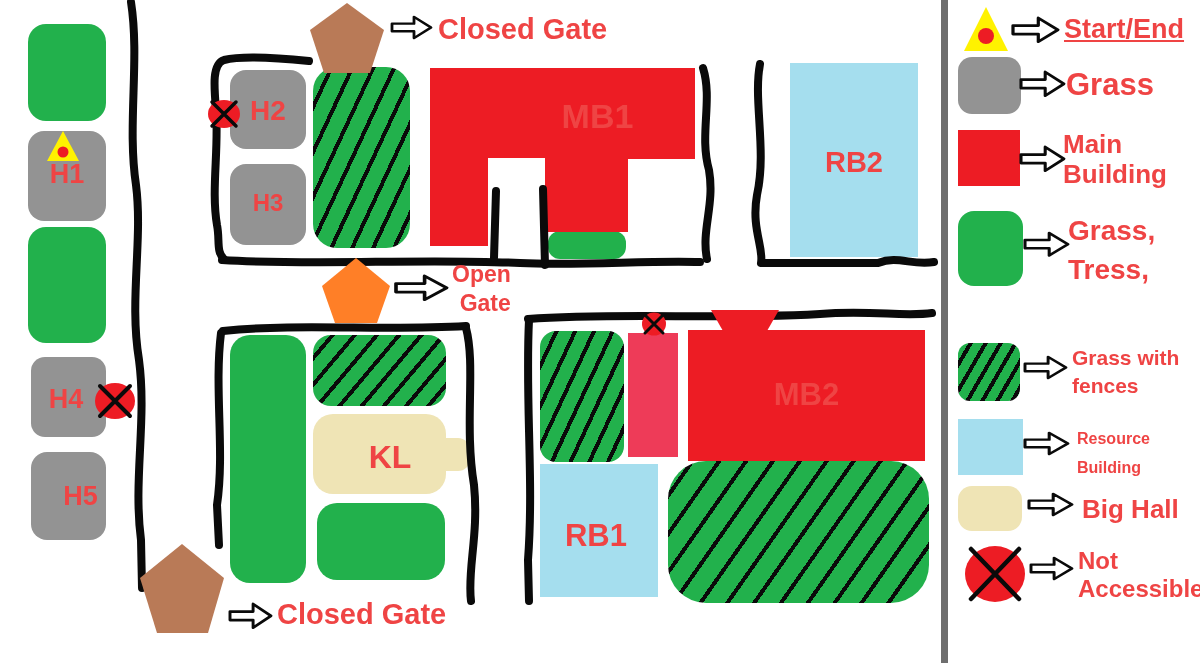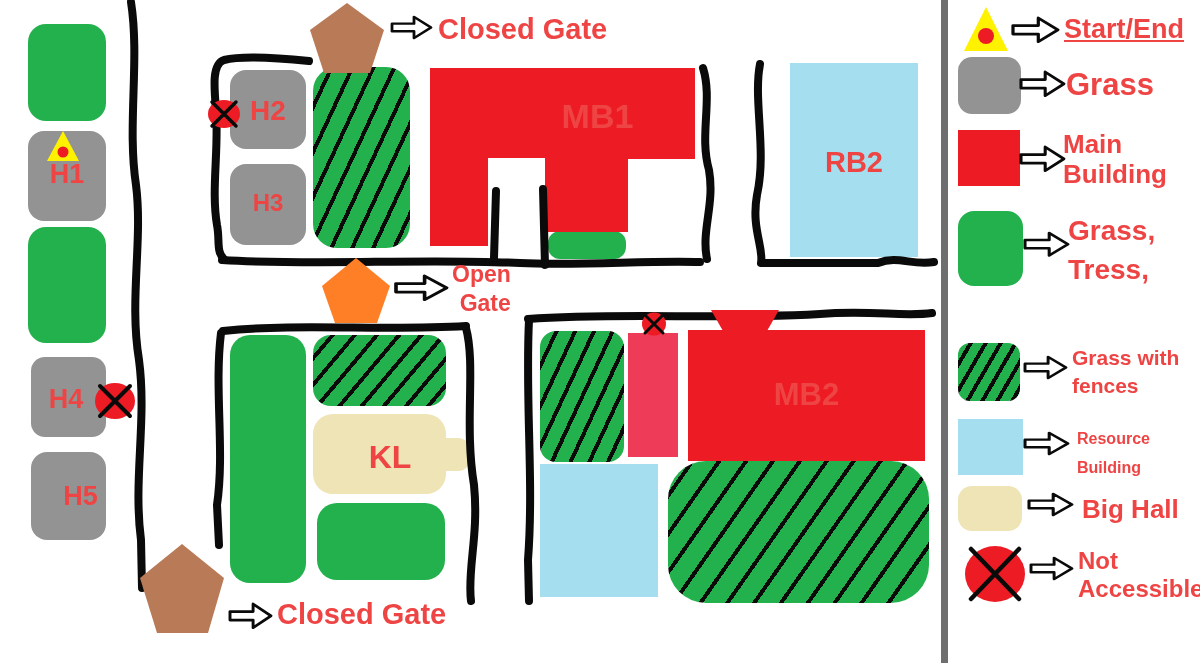--- a/index.html
+++ b/index.html
@@ -136,20 +136,21 @@
     </g>
   </svg>
 
   <div class="lbl" style="left:28px;top:160px;width:78px;font-size:27px;">H1</div>
   <div class="lbl" style="left:230px;top:96px;width:76px;font-size:28px;">H2</div>
   <div class="lbl" style="left:230px;top:190px;width:76px;font-size:24px;">H3</div>
   <div class="lbl" style="left:31px;top:385px;width:70px;font-size:27px;">H4</div>
   <div class="lbl" style="left:31px;top:482px;width:75px;font-size:27px;margin-left:12px;">H5</div>
   <div class="lbl" style="left:430px;top:98px;width:265px;font-size:34px;padding-left:35px;">MB1</div>
   <div class="lbl" style="left:688px;top:378px;width:237px;font-size:31px;">MB2</div>
+  <div class="lbl" style="left:538px;top:519px;width:116px;font-size:31px;">RB1</div>
   <div class="lbl" style="left:790px;top:147px;width:128px;font-size:29px;">RB2</div>
   <div class="lbl" style="left:320px;top:440px;width:140px;font-size:32px;">KL</div>
 
   <div class="lbl" style="left:438px;top:14px;font-size:29px;text-align:left;">Closed Gate</div>
   <div class="lbl" style="left:452px;top:260px;font-size:23px;text-align:right;line-height:29px;">
     <span class="line">Open</span>
     <span class="line">Gate</span>
   </div>
   <div class="lbl" style="left:277px;top:599px;font-size:29px;text-align:left;">Closed Gate</div>
 

